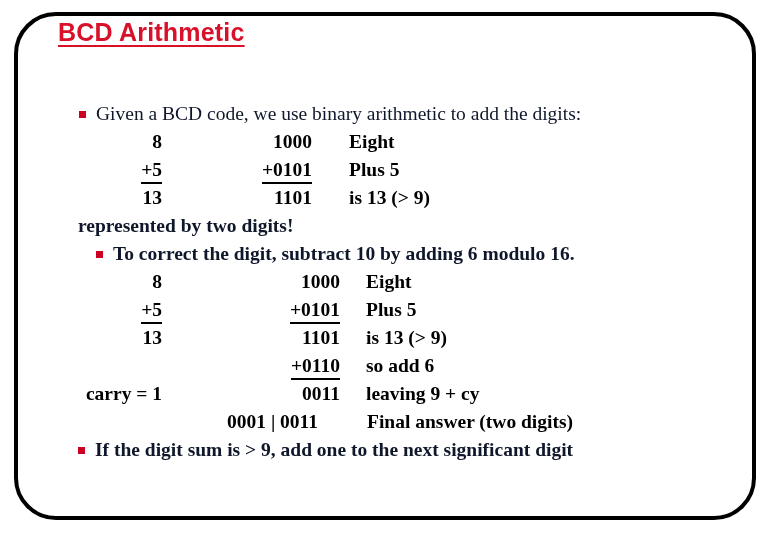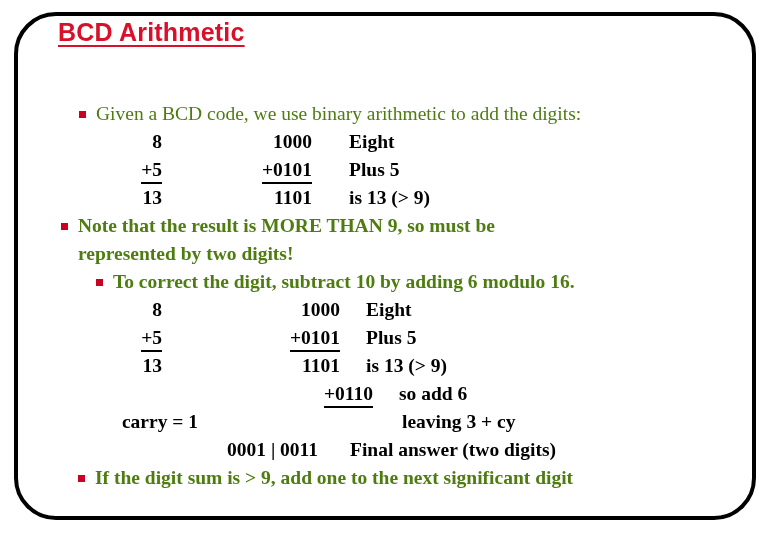--- a/index.html
+++ b/index.html
@@ -45,21 +45,21 @@
     position: absolute;
     left: 0;
     top: 100px;
     width: 780px;
   }
   .line {
     position: relative;
     height: 28px;
     line-height: 28px;
     font-size: 19.5px;
-    color: #4d7c0f;
+    color: #0f172a;
     white-space: nowrap;
     padding-left: 40px;
   }
   
   .bullet {
     position: relative;
   }
   .bullet .bul {
     position: absolute;
     display: inline-block;
@@ -102,21 +102,21 @@
   .uline { border-bottom: 2px solid #000000; padding-bottom: 1px; display: inline-block; line-height: 22px; }
 
   
   .b1 .cdec { left: 0px;   width: 96px; }
   .b1 .cbin { left: 100px; width: 146px; }
   .b1 .cnote{ left: 283px; }
   
   .b2 .cdec { left: 0px;   width: 96px; }
   .b2 .cbin { left: 100px; width: 174px; }
   .b2 .cnote{ left: 300px; }
-  .b2 .cnote.ind { left: 306px; text-align: right; }
+  .b2 .cnote.ind { left: 323px; text-align: right; }
 </style>
 </head>
 <body>
 
 <div id="slide">
 
   <div id="frame"></div>
 
   <div id="title">BCD Arithmetic</div>
 
@@ -142,24 +142,20 @@
       </div>
     </div>
     <div class="arow b1" style="padding-left:66px;">
       <div style="position:relative;height:28px;">
         <span class="cdec">13</span>
         <span class="cbin">1101</span>
         <span class="cnote">is 13 (&gt; 9)</span>
       </div>
     </div>
 
-    <div class="line bullet lvl2">
-      <span class="bul"></span>
-      <span class="btxt">Note that the result is MORE THAN 9, so must be</span>
-    </div>
     <div class="line">
       <span class="cont2">represented by two digits!</span>
     </div>
 
     <div class="line bullet lvl3">
       <span class="bul"></span>
       <span class="btxt">To correct the digit, subtract 10 by adding 6 modulo 16.</span>
     </div>
 
     <div class="arow b2" style="padding-left:66px;">
@@ -176,31 +172,32 @@
         <span class="cnote">Plus 5</span>
       </div>
     </div>
     <div class="arow b2" style="padding-left:66px;">
       <div style="position:relative;height:28px;">
         <span class="cdec">13</span>
         <span class="cbin">1101</span>
         <span class="cnote">is 13 (&gt; 9)</span>
       </div>
     </div>
-    <div class="arow b2" style="padding-left:66px;margin-left:33px;">
+    <div class="arow b2" style="padding-left:66px;">
       <div style="position:relative;height:28px;">
         <span class="cdec"></span>
         <span class="cbin"><span class="uline">+0110</span></span>
         <span class="cnote">so add 6</span>
       </div>
     </div>
-    <div class="arow b2" style="padding-left:102px;">
+    <div class="arow b2" style="padding-left:66px;">
       <div style="position:relative;height:28px;">
         <span class="cdec">carry = 1</span>
-        <span class="cnote">leaving 3 + cy</span>
+        <span class="cbin">0011</span>
+        <span class="cnote">leaving 9 + cy</span>
       </div>
     </div>
     <div class="arow b2" style="padding-left:44px;">
       <div style="position:relative;height:28px;">
         <span class="cdec"></span>
         <span class="cbin">0001 | 0011</span>
         <span class="cnote ind">Final answer (two digits)</span>
       </div>
     </div>
 

